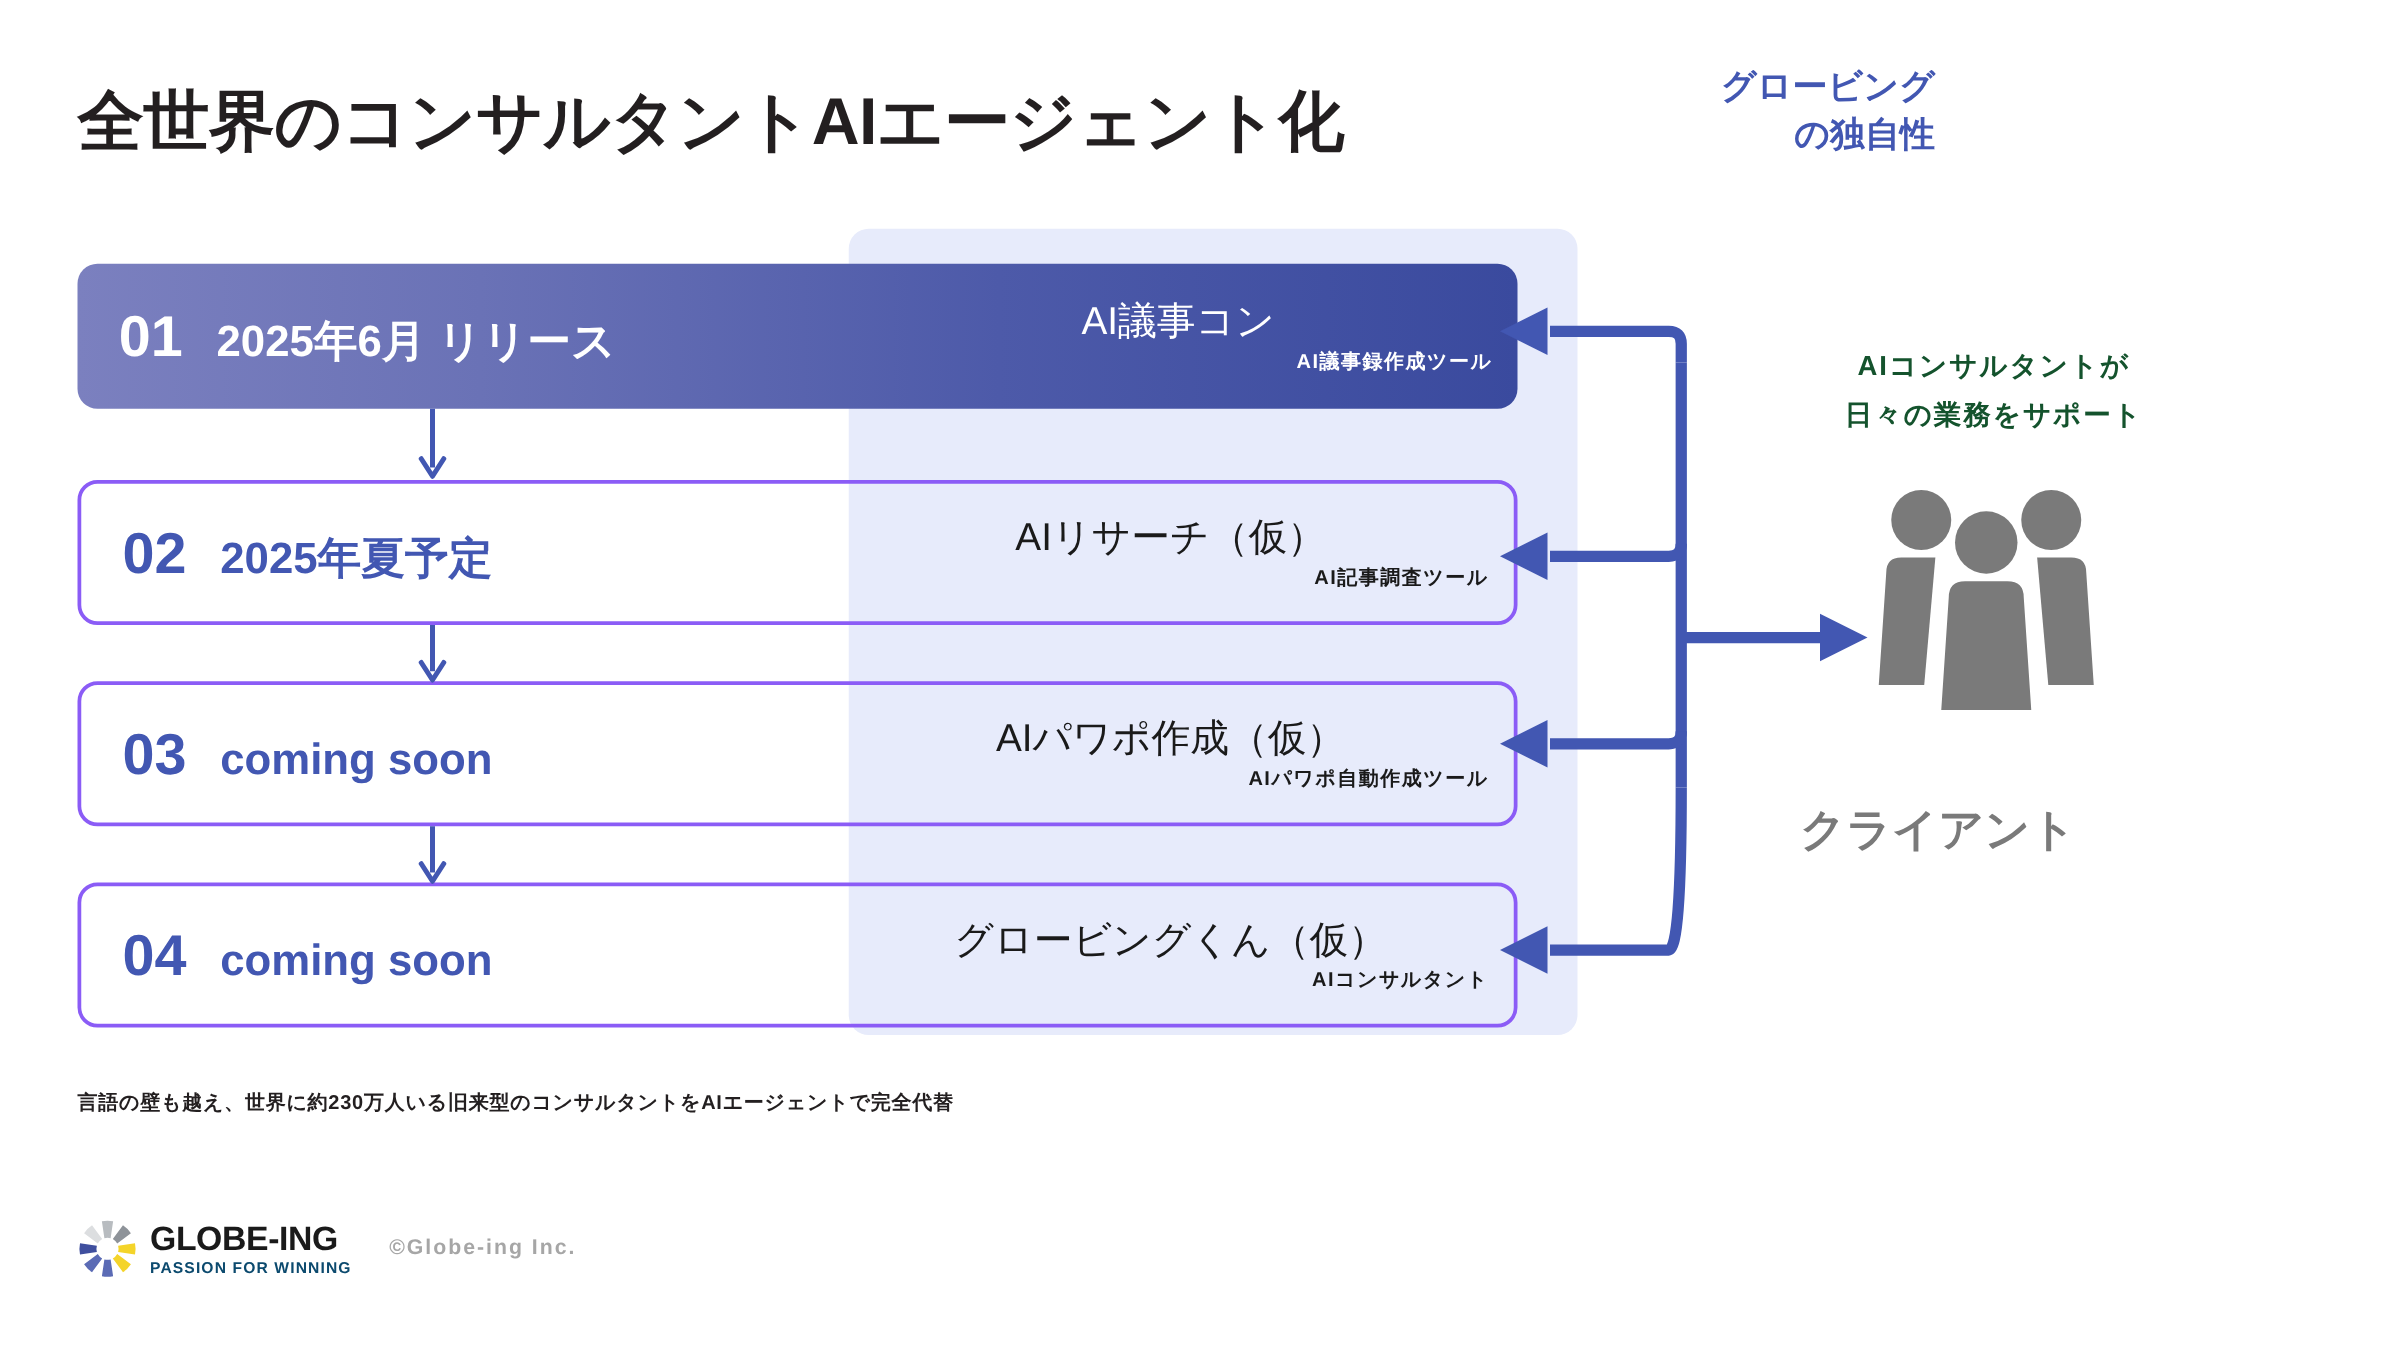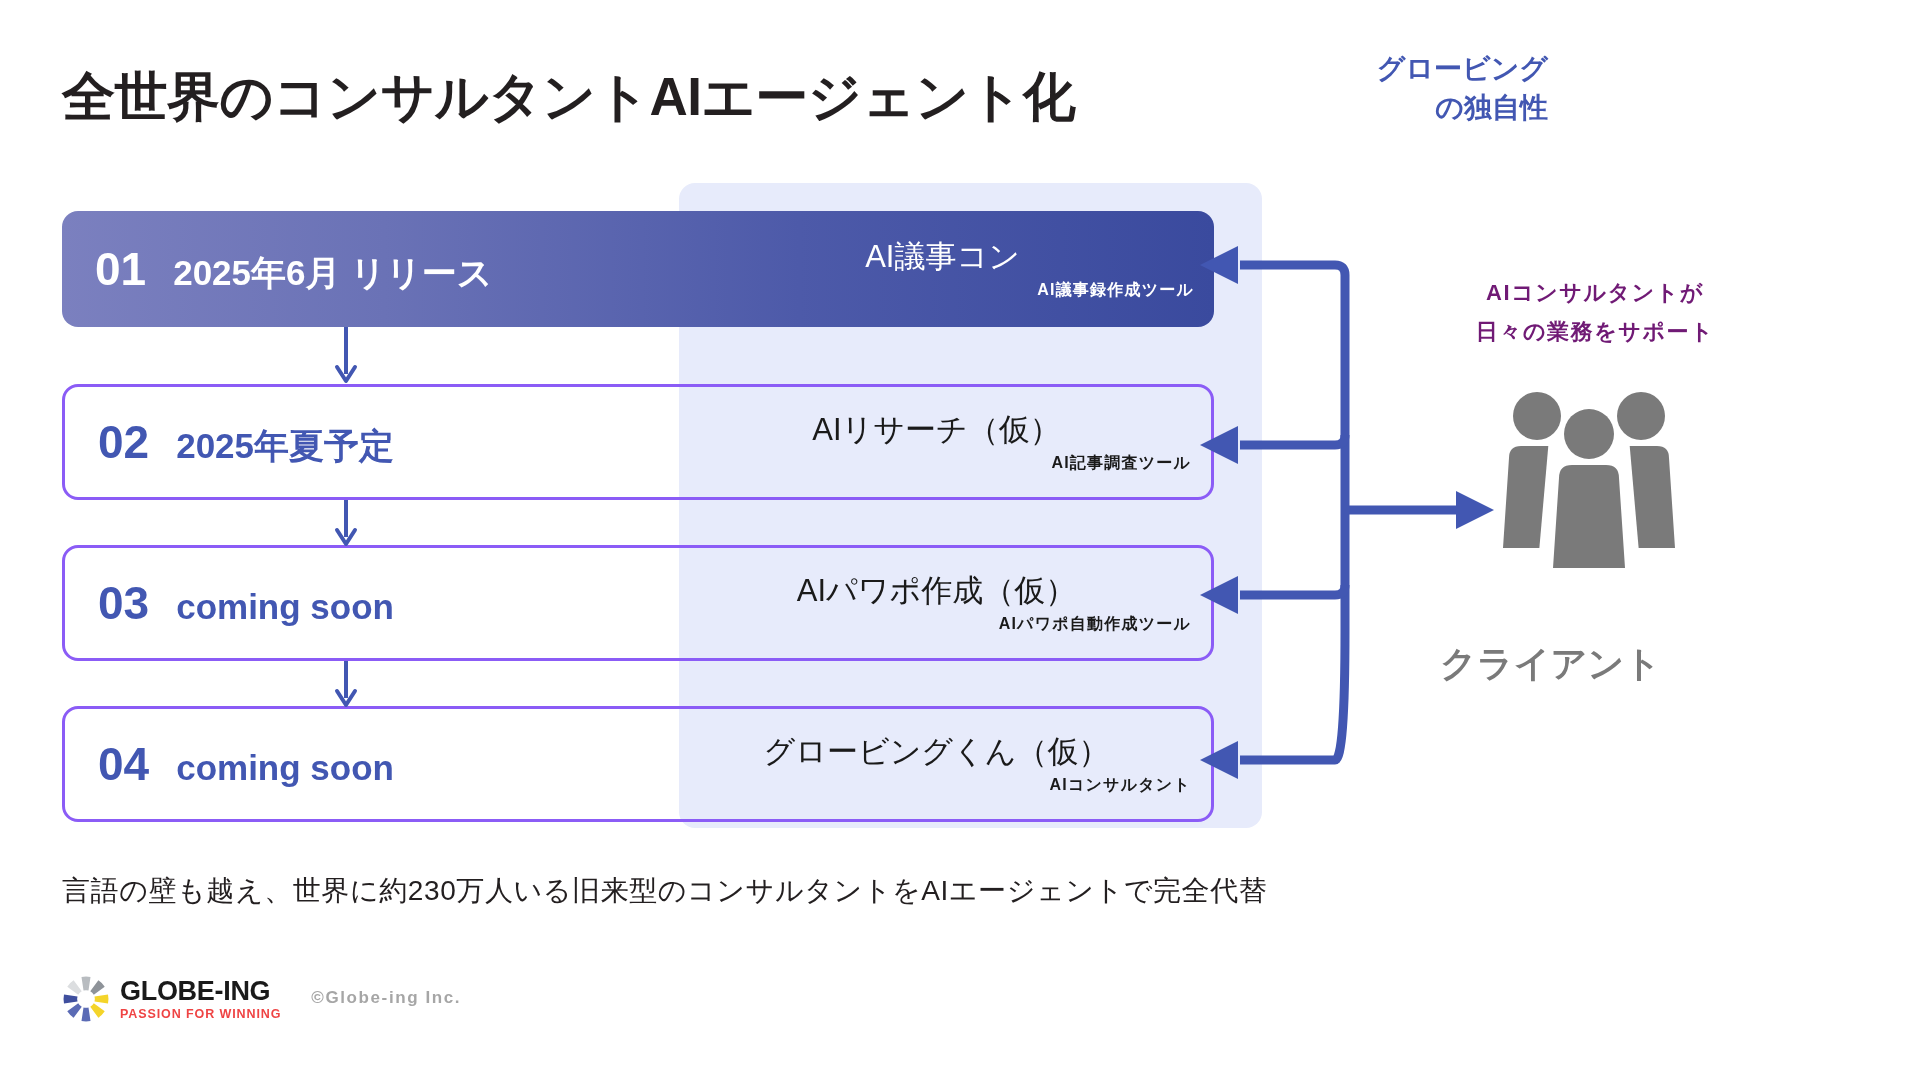--- a/index.html
+++ b/index.html
@@ -145,31 +145,31 @@
     color: #7a7a7a;
     white-space: nowrap;
   }
   .support-text {
     position: absolute;
     left: 1410px; top: 274px;
     width: 370px;
     text-align: center;
     font-size: 22px;
     font-weight: bold;
-    color: #701a75;
+    color: #14532d;
     line-height: 1.75;
     letter-spacing: 1.6px;
   }
 
   
   .footnote {
     position: absolute;
     left: 62px; top: 872px;
-    font-size: 28px;
-    font-weight: normal;
+    font-size: 16px;
+    font-weight: bold;
     color: #231f20;
     letter-spacing: 0.6px;
     white-space: nowrap;
   }
 
   
   .logo-wrap {
     position: absolute;
     left: 62px; top: 975px;
     display: flex;
@@ -179,21 +179,21 @@
   .logo-text { margin-left: 10px; line-height: 1; }
   .logo-main {
     font-size: 27px;
     font-weight: bold;
     color: #1a1a1a;
     letter-spacing: -0.3px;
   }
   .logo-sub {
     font-size: 12.5px;
     font-weight: bold;
-    color: #ef4444;
+    color: #0c4a6e;
     letter-spacing: 0.9px;
     margin-top: 3px;
   }
   .copyright {
     margin-left: 30px;
     font-size: 17px;
     font-weight: bold;
     color: #a6a6a6;
     letter-spacing: 1.6px;
     align-self: center;

